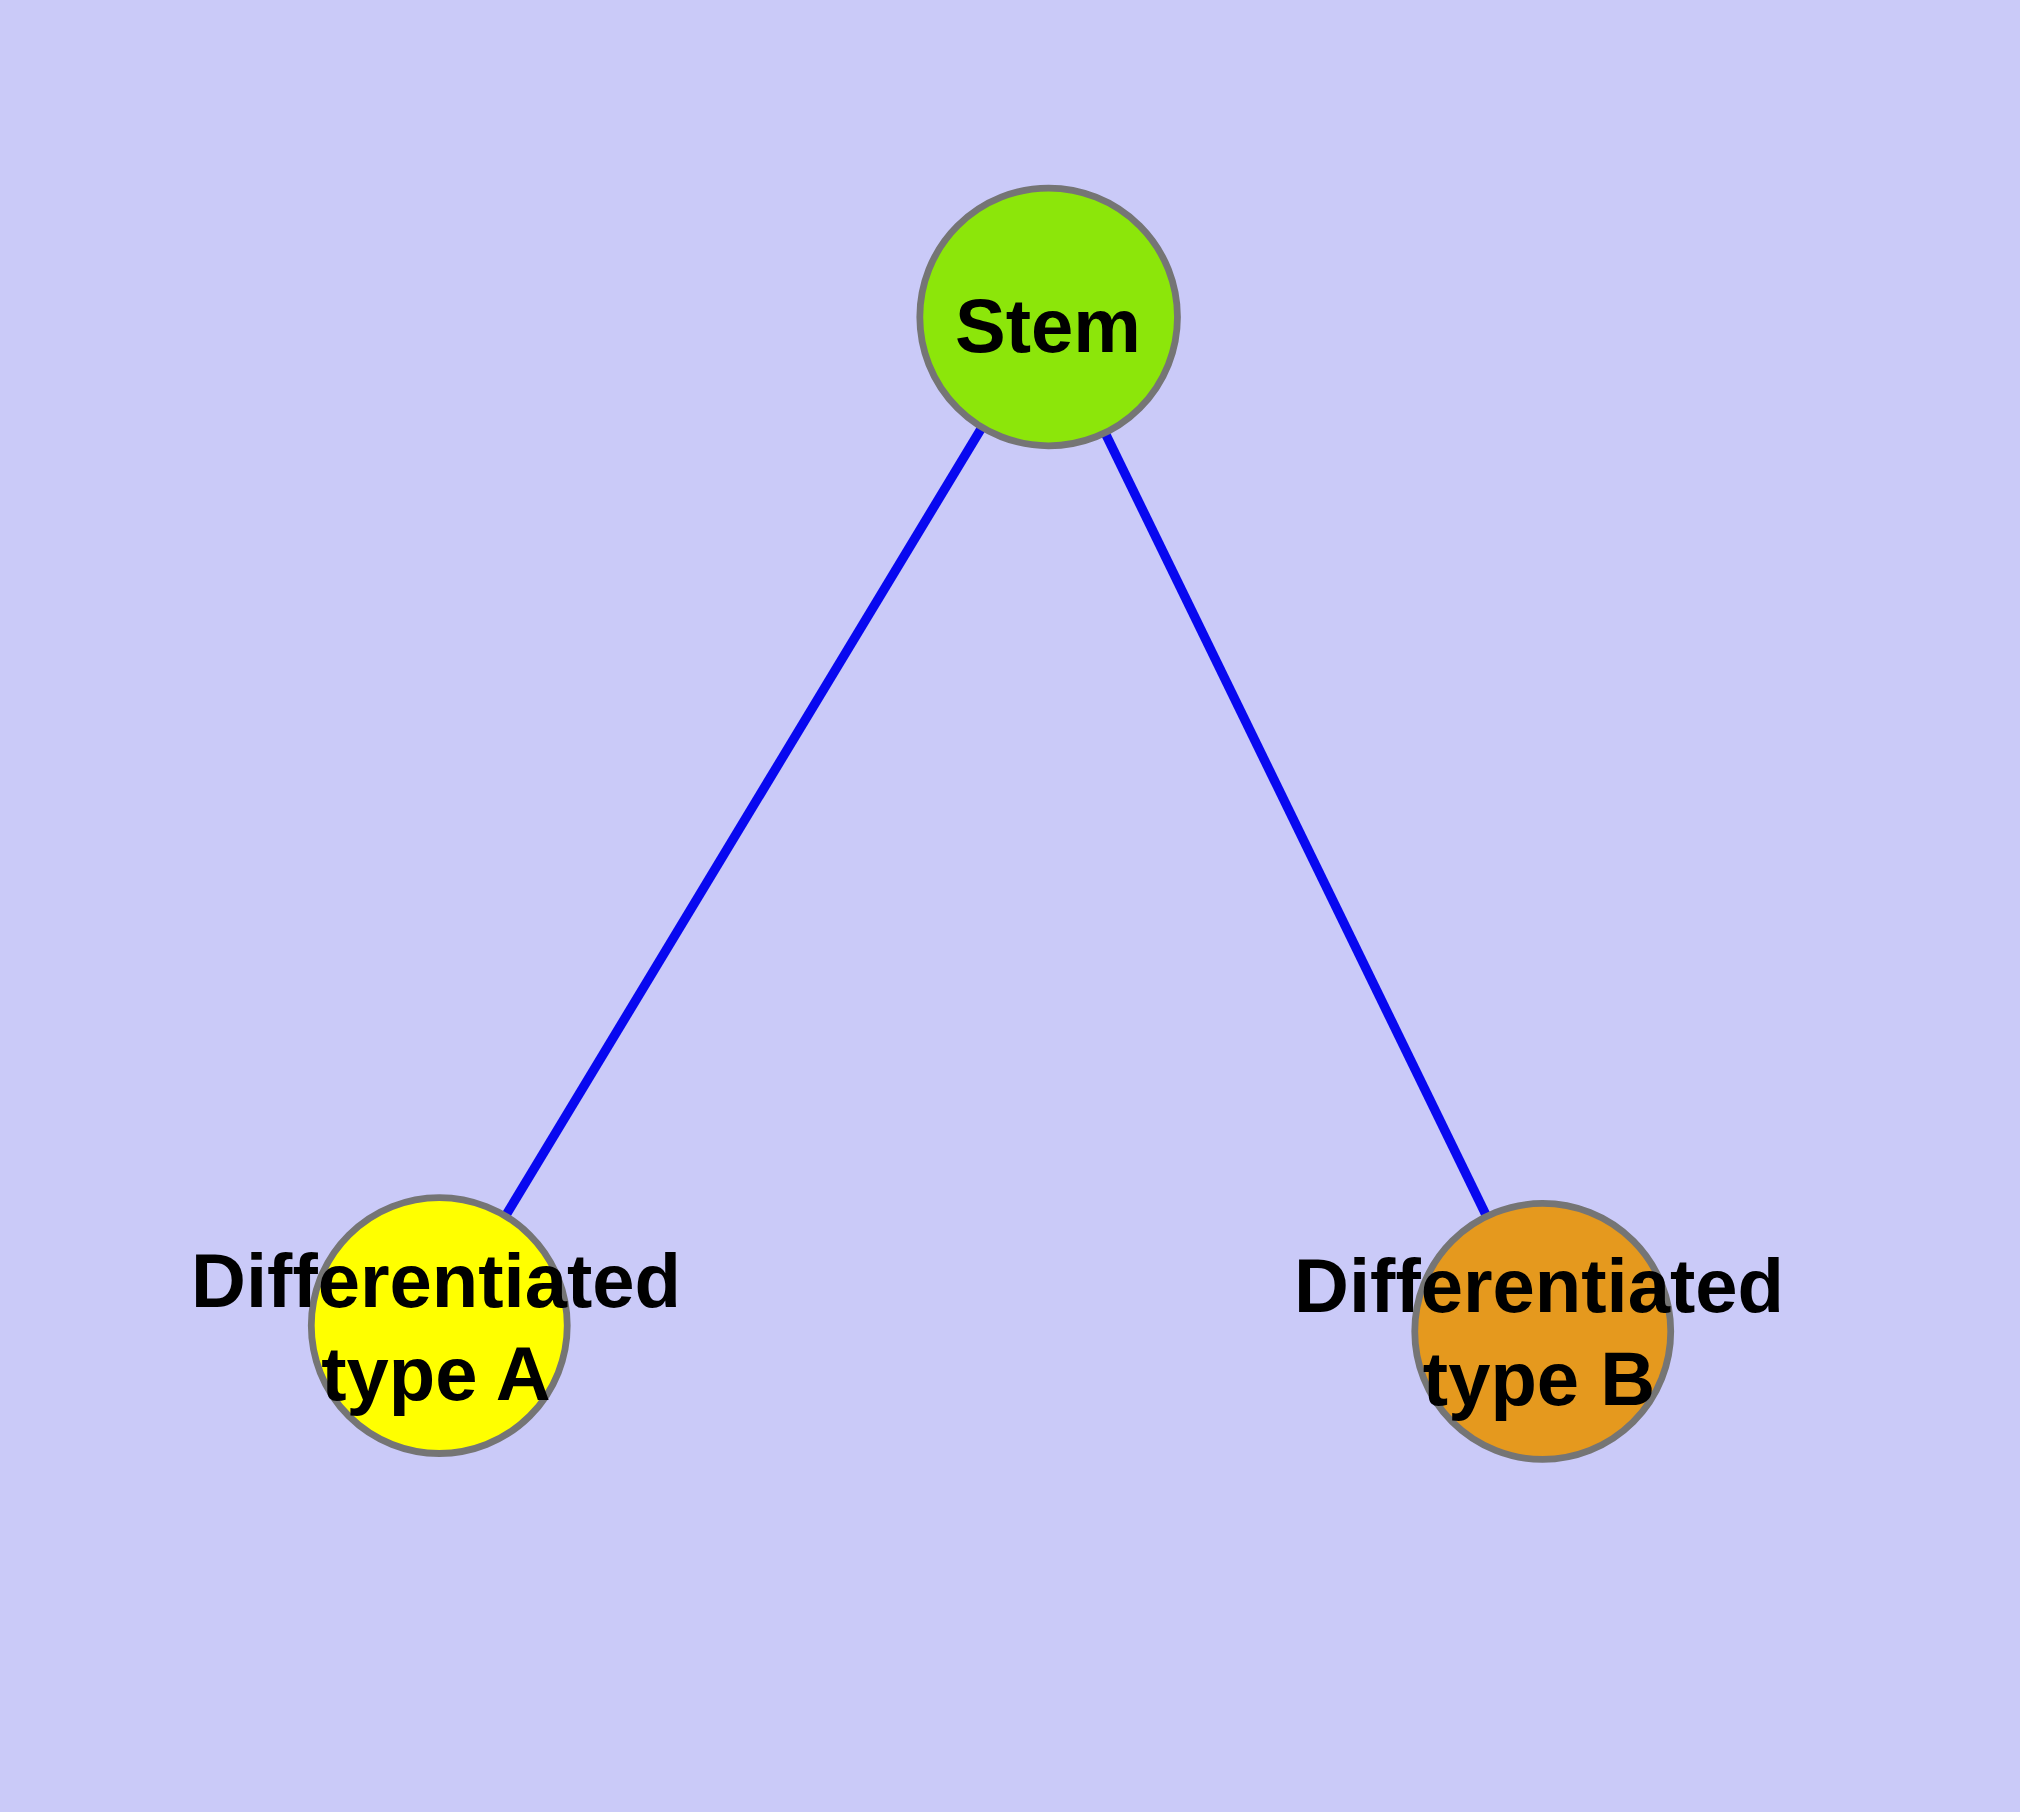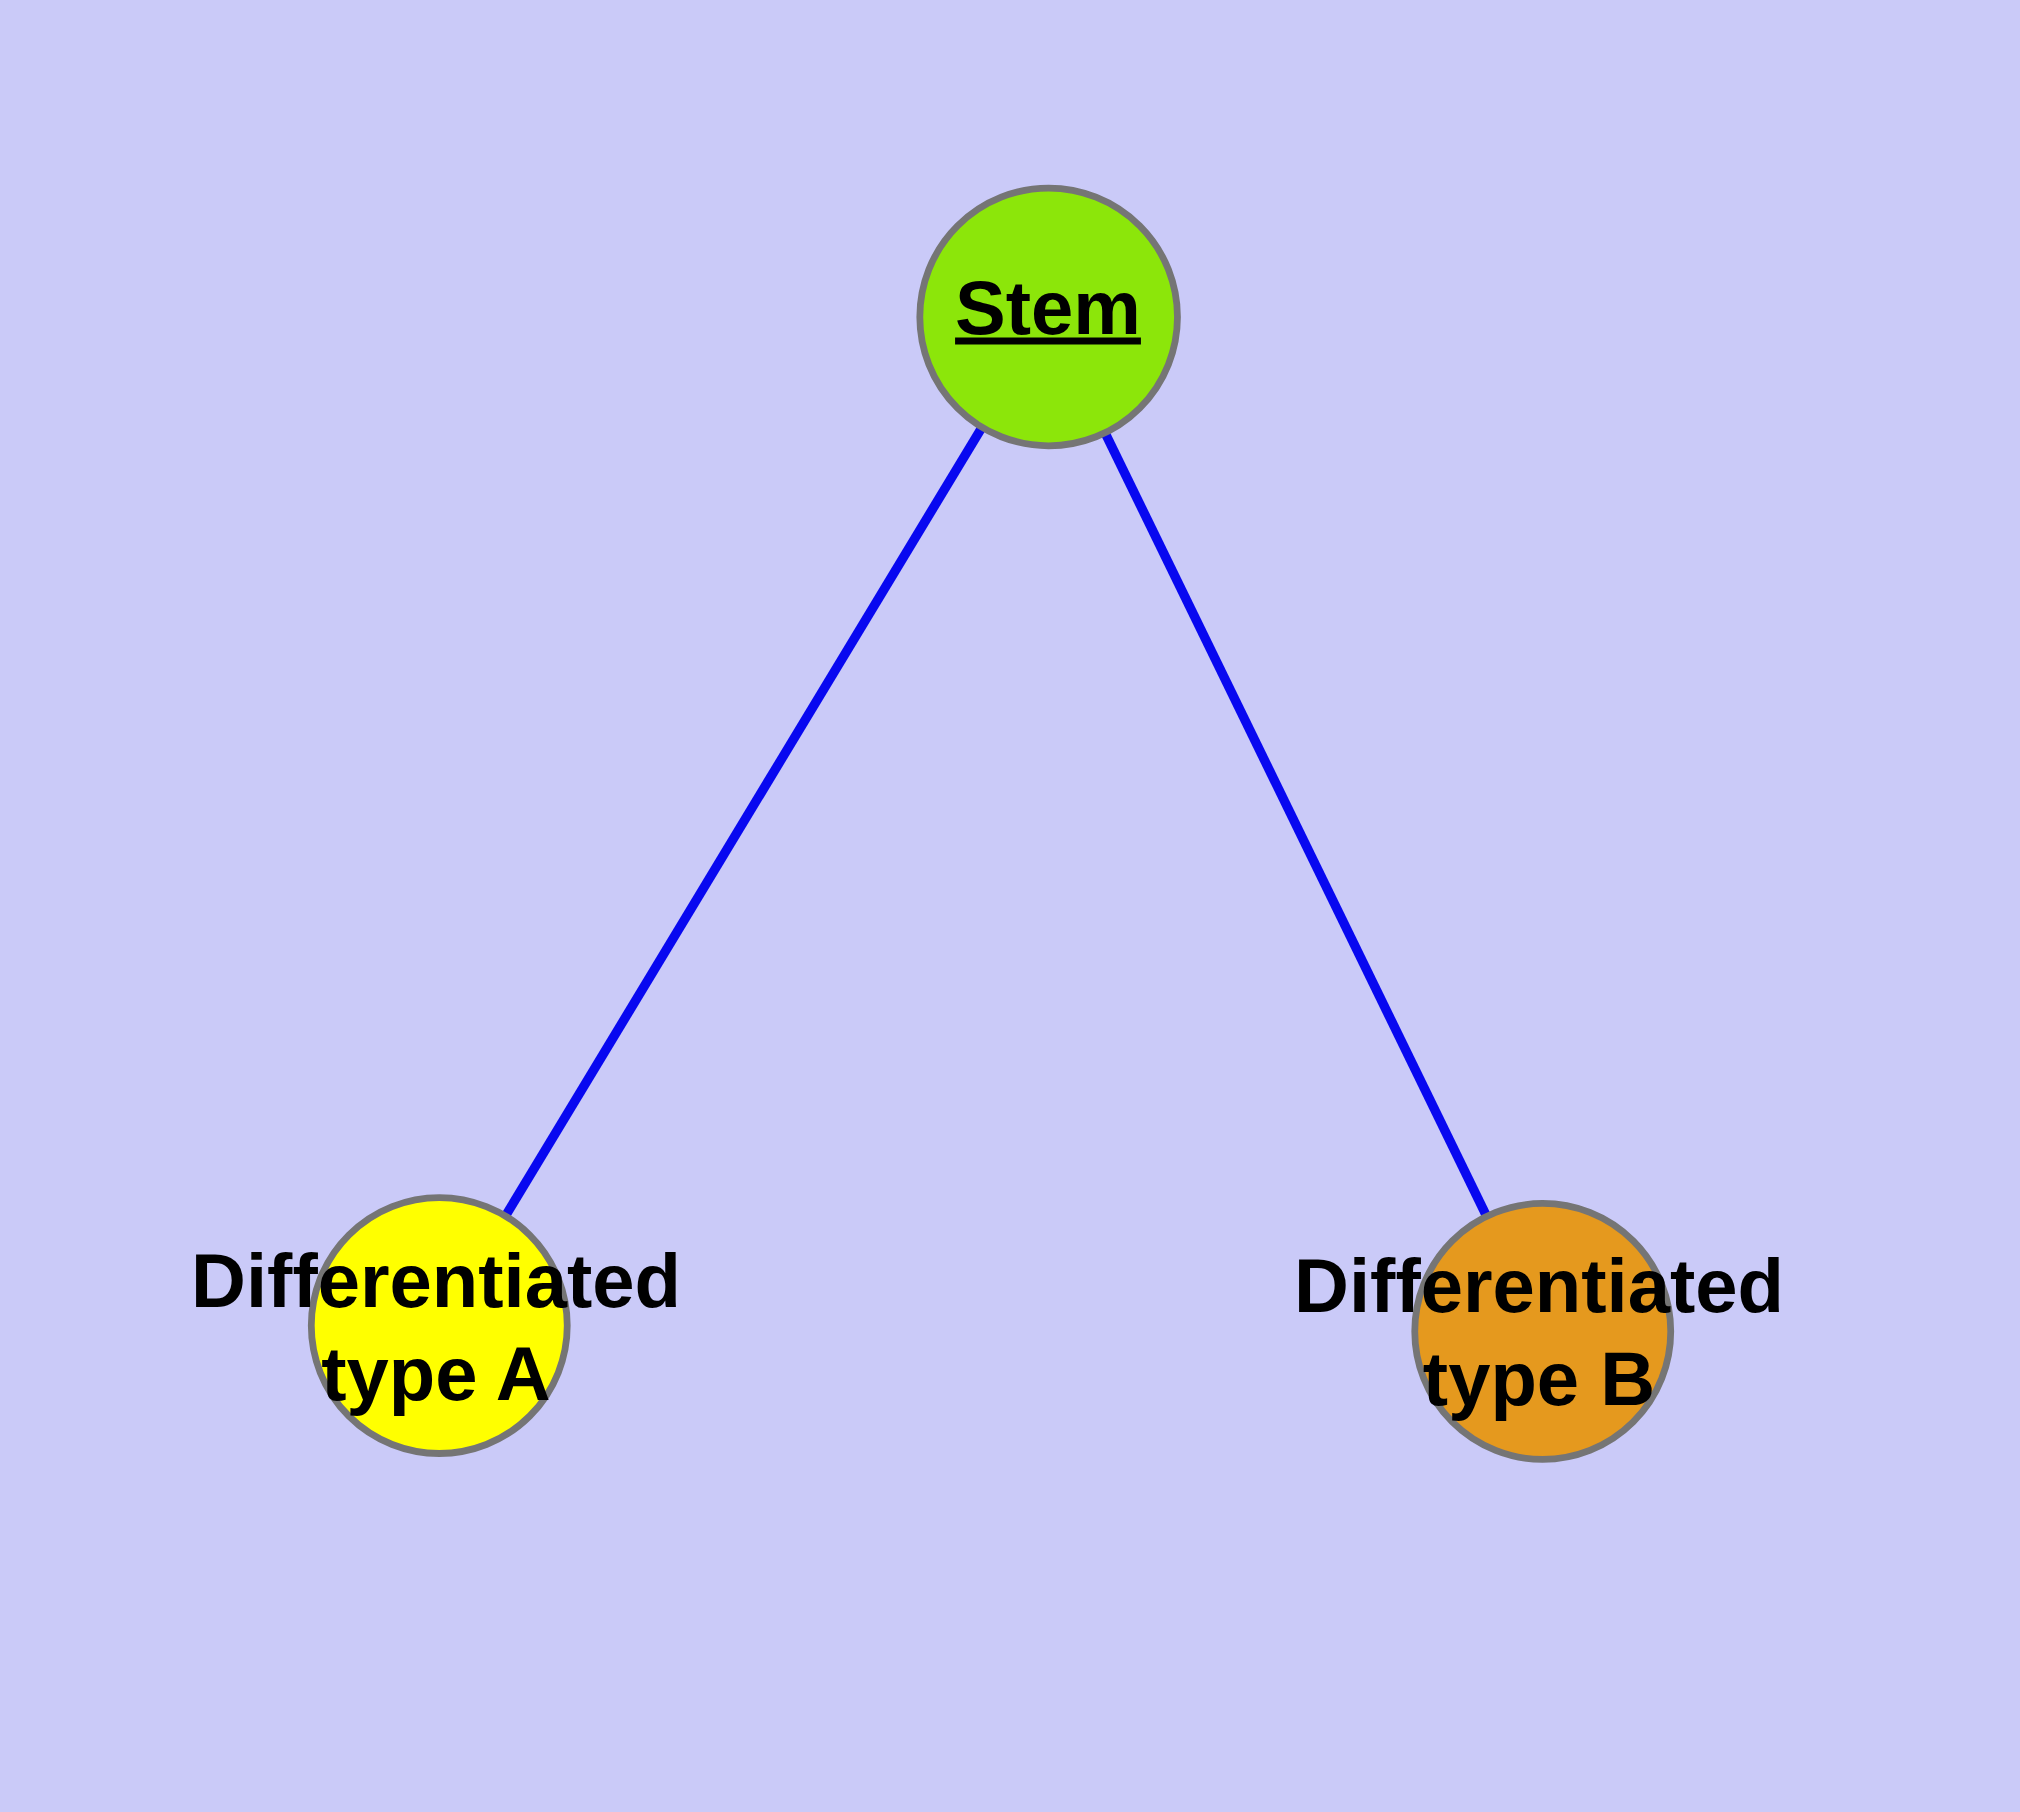--- a/index.html
+++ b/index.html
@@ -49,21 +49,21 @@
   <svg class="canvas" viewBox="0 0 2384 2138" xmlns="http://www.w3.org/2000/svg">
 
     <line class="edge" x1="1237" y1="374" x2="518" y2="1564" stroke="#0808F0"></line>
     <line class="edge" x1="1237" y1="374" x2="1820" y2="1571" stroke="#0808F0"></line>
 
     <circle class="node" cx="1237" cy="374" r="152" fill="#8CE60A" stroke="#757575"></circle>
     <circle class="node" cx="518" cy="1564" r="151" fill="#FFFF00" stroke="#757575"></circle>
     <circle class="node" cx="1820" cy="1571" r="151" fill="#E5991E" stroke="#757575"></circle>
   </svg>
 
-  <div class="node-label" style="left: 1048px; top: 307px; color: rgb(0, 0, 0); text-decoration: underline;">Stem</div>
+  <div class="node-label" style="left: 1048px; top: 325px; color: rgb(0, 0, 0);">Stem</div>
 
   <div class="node-label" style="left: 436px; top: 1327px; color: rgb(0, 0, 0);">Differentiated
 type A</div>
 
   <div class="node-label" style="left: 1539px; top: 1332px; color: rgb(0, 0, 0);">Differentiated
 type B</div>
 
 </div>
 
 

